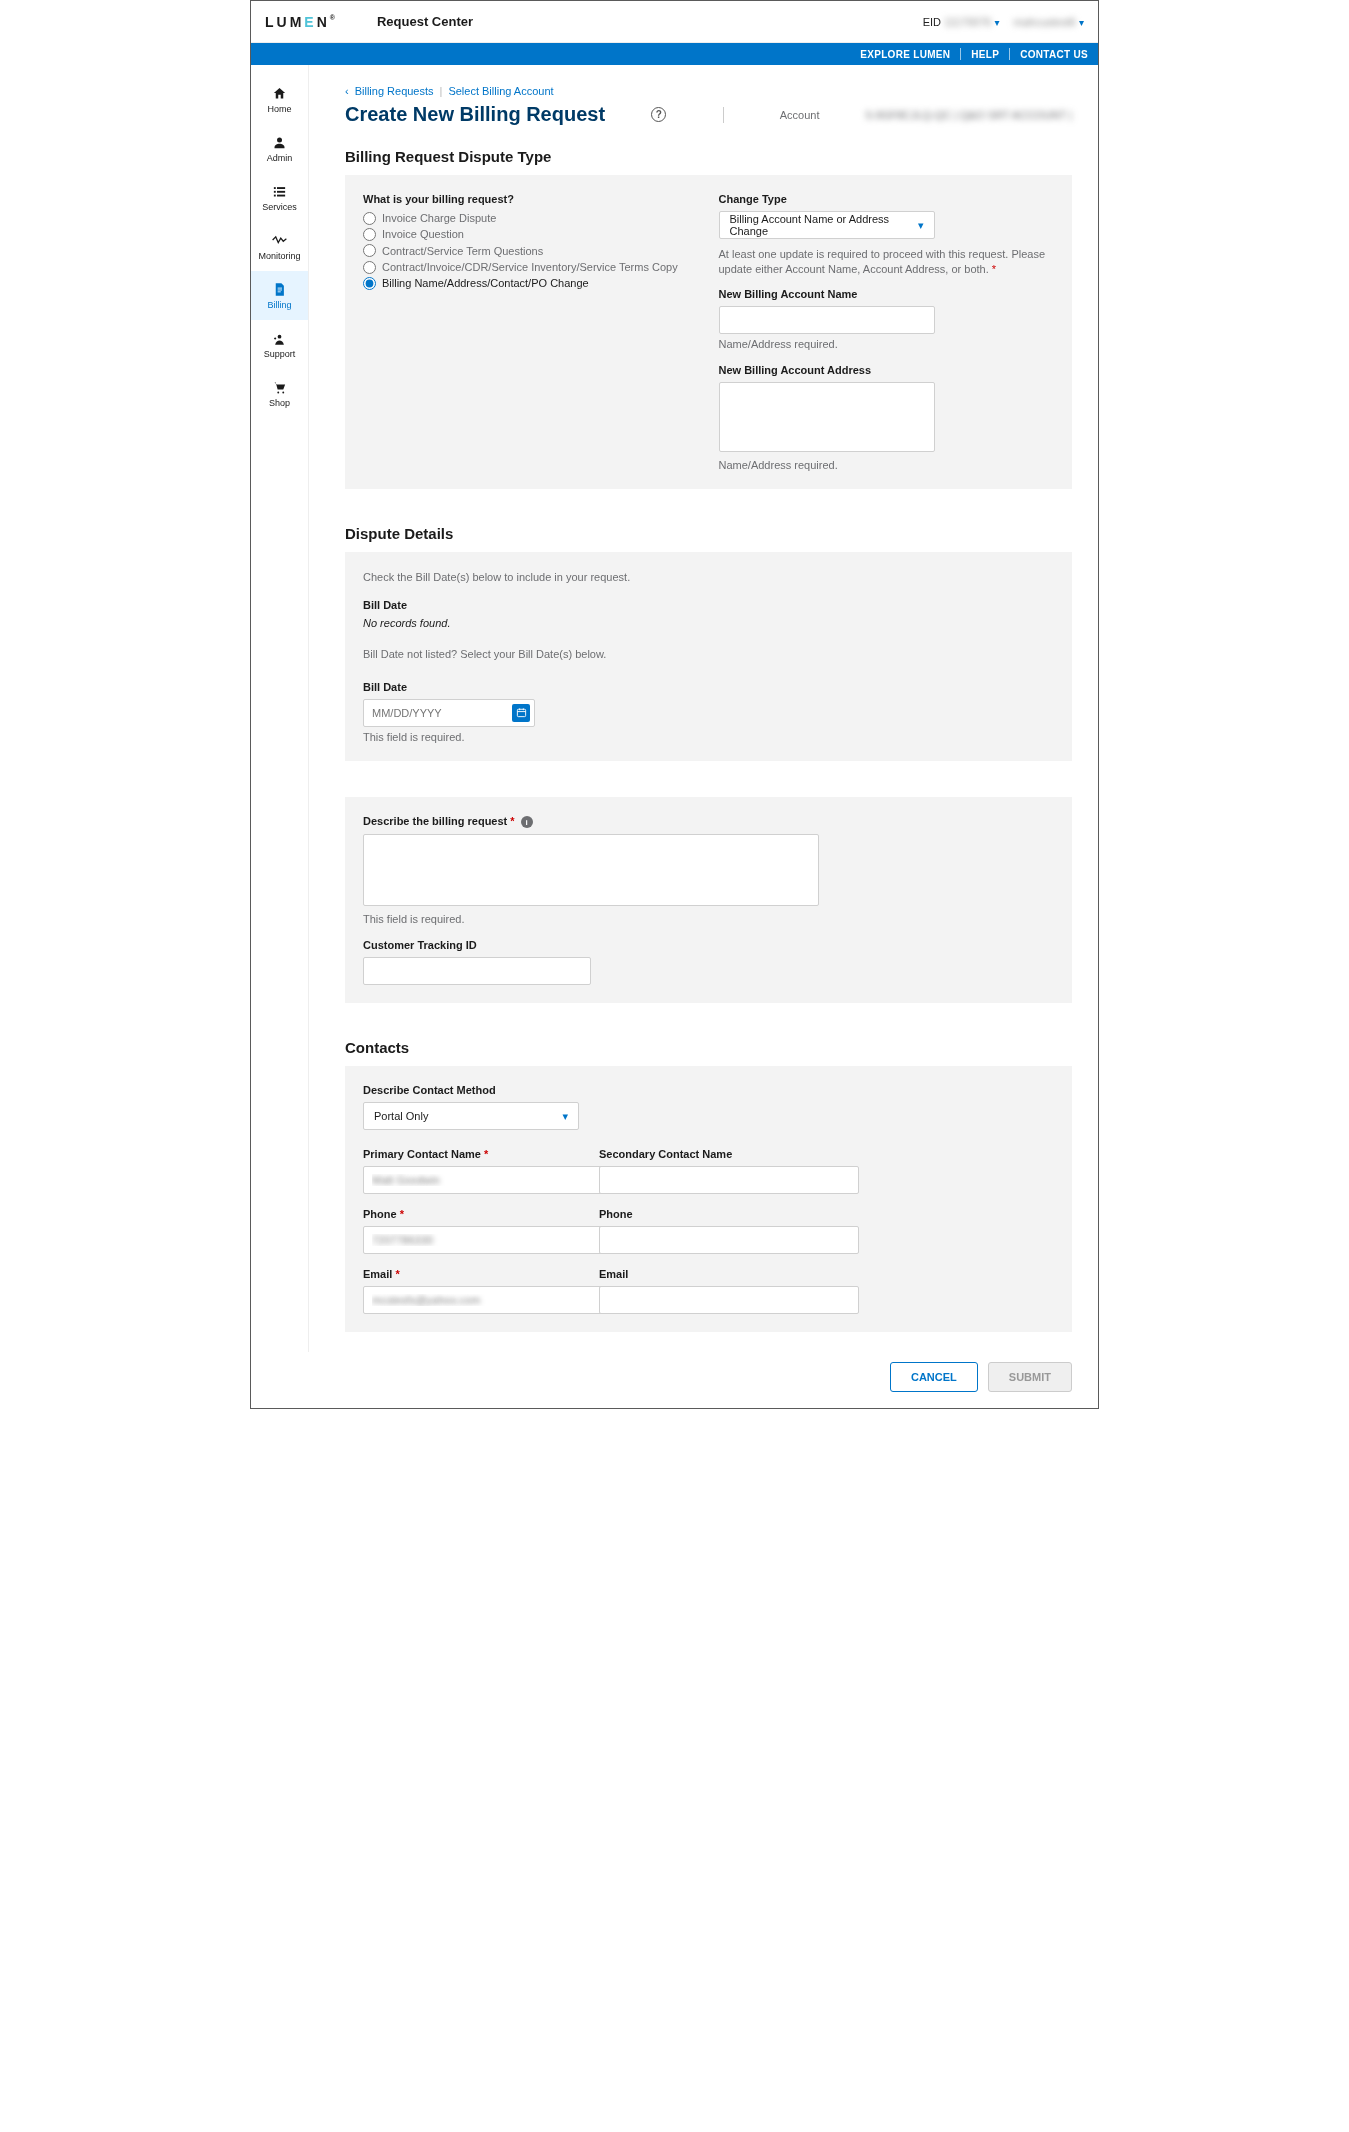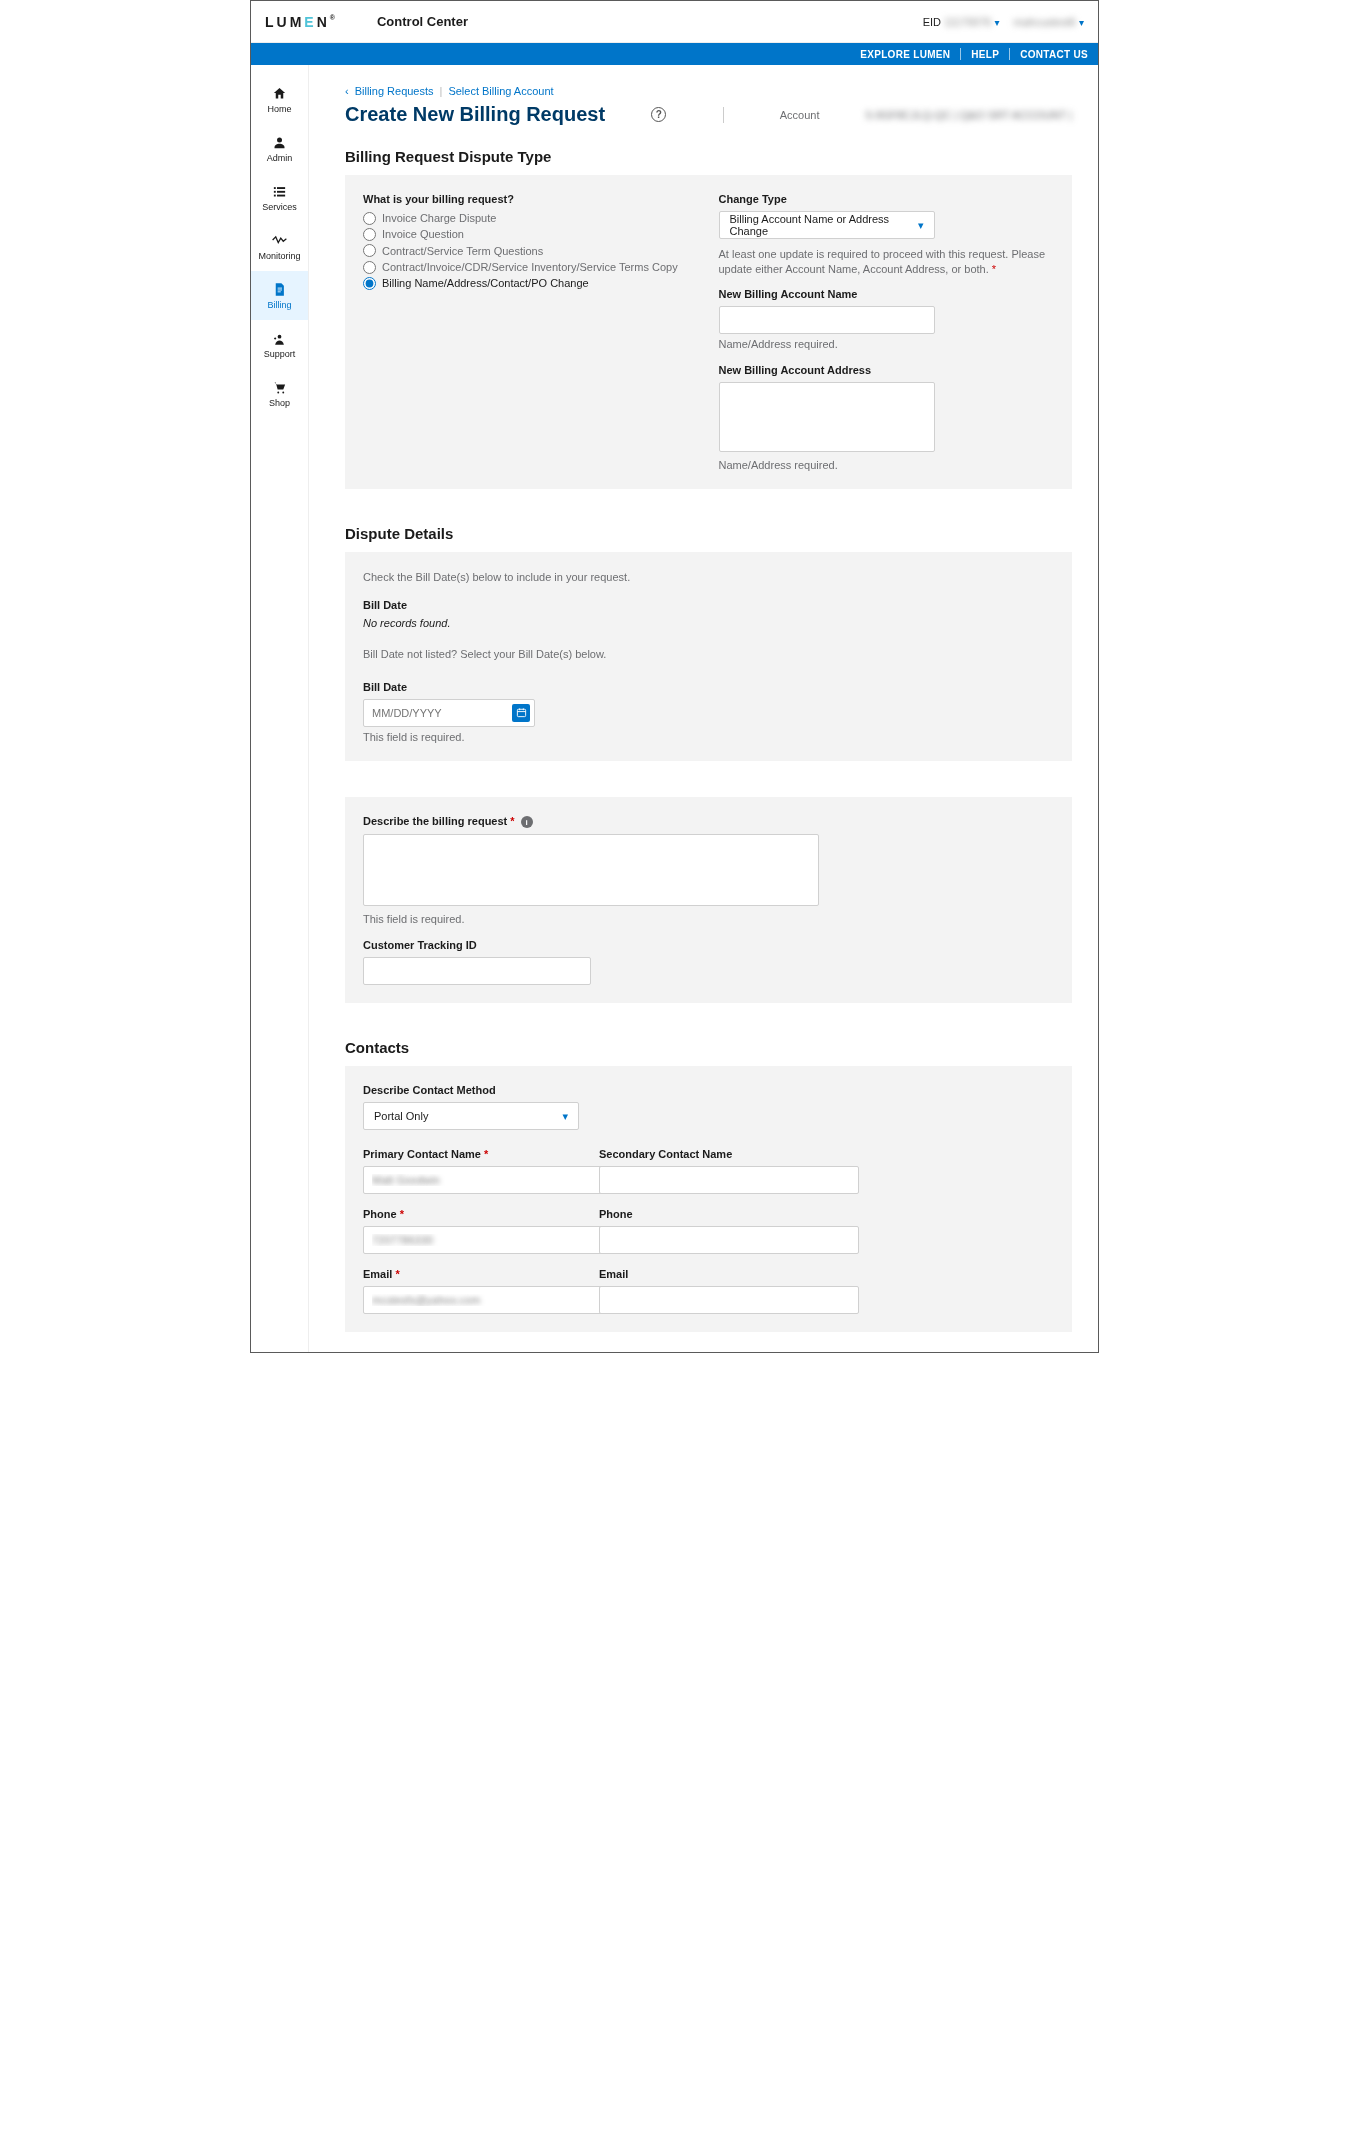--- a/index.html
+++ b/index.html
@@ -109,21 +109,21 @@
 </style>
 </head>
 <body>
 
 <div class="frame">
 
   <div class="topbar">
     <span class="logo">
       <span>LUM</span><span class="e">E</span><span>N</span><sup>®</sup>
     </span>
-    <span class="app-title">Control Center</span>
+    <span class="app-title">Request Center</span>
     <div class="top-right">
       <span>
         <span class="eid">EID</span>
         <span class="blur">11170076</span>
         <span class="chev">▾</span>
       </span>
       <span>
         <span class="blur">mahcustest6</span>
         <span class="chev">▾</span>
       </span>
@@ -362,14 +362,18 @@
           <div>
             <span class="field-label">Email</span>
             <input class="text-input" type="text" style="">
           </div>
         </div>
       </div>
 
     </div>
   </div>
 
+  <div class="footer">
+    <button class="btn btn-cancel">CANCEL</button>
+    <button class="btn btn-submit">SUBMIT</button>
+  </div>
 
 </div>
 
 </body></html>

